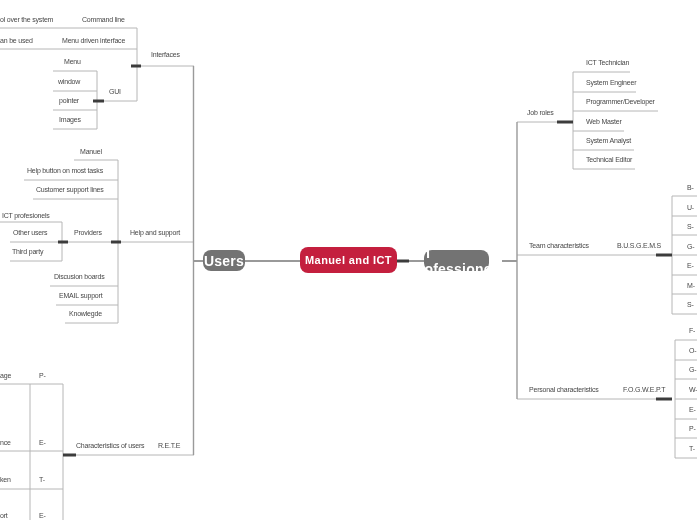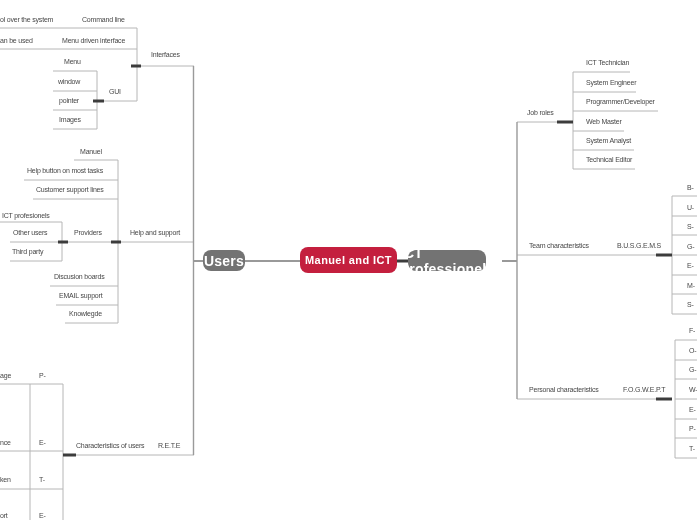--- a/index.html
+++ b/index.html
@@ -41,21 +41,21 @@
       M131,66H141 M111,242H121 M58,242H68 M93,101H104 M63,455H76
       M557,122H573 M656,255H672 M656,399H672 M397,261H409"></path>
   </svg>
 
   <div class="root-node" style="left:300px;top:247px;width:97px;height:26px">
       <span>Manuel and ICT</span>
     </div>
   <div class="main-node" style="left:203px;top:250px;width:42px;height:21px">
       <span>Users</span>
     </div>
-  <div class="main-node" style="left:408px;top:250px;width:78px;height:21px">
+  <div class="main-node" style="left:424px;top:250px;width:65px;height:21px">
       <span>ICT Professionels</span>
     </div>
 
   <div class="lbl" style="left:0;top:16px">ol over the system</div>
   <div class="lbl" style="left:82px;top:16px">Command line</div>
   <div class="lbl" style="left:0;top:37px">an be used</div>
   <div class="lbl" style="left:62px;top:37px">Menu driven interface</div>
   <div class="lbl" style="left:64px;top:58px">Menu</div>
   <div class="lbl" style="left:58px;top:78px">window</div>
   <div class="lbl" style="left:59px;top:97px">pointer</div>

